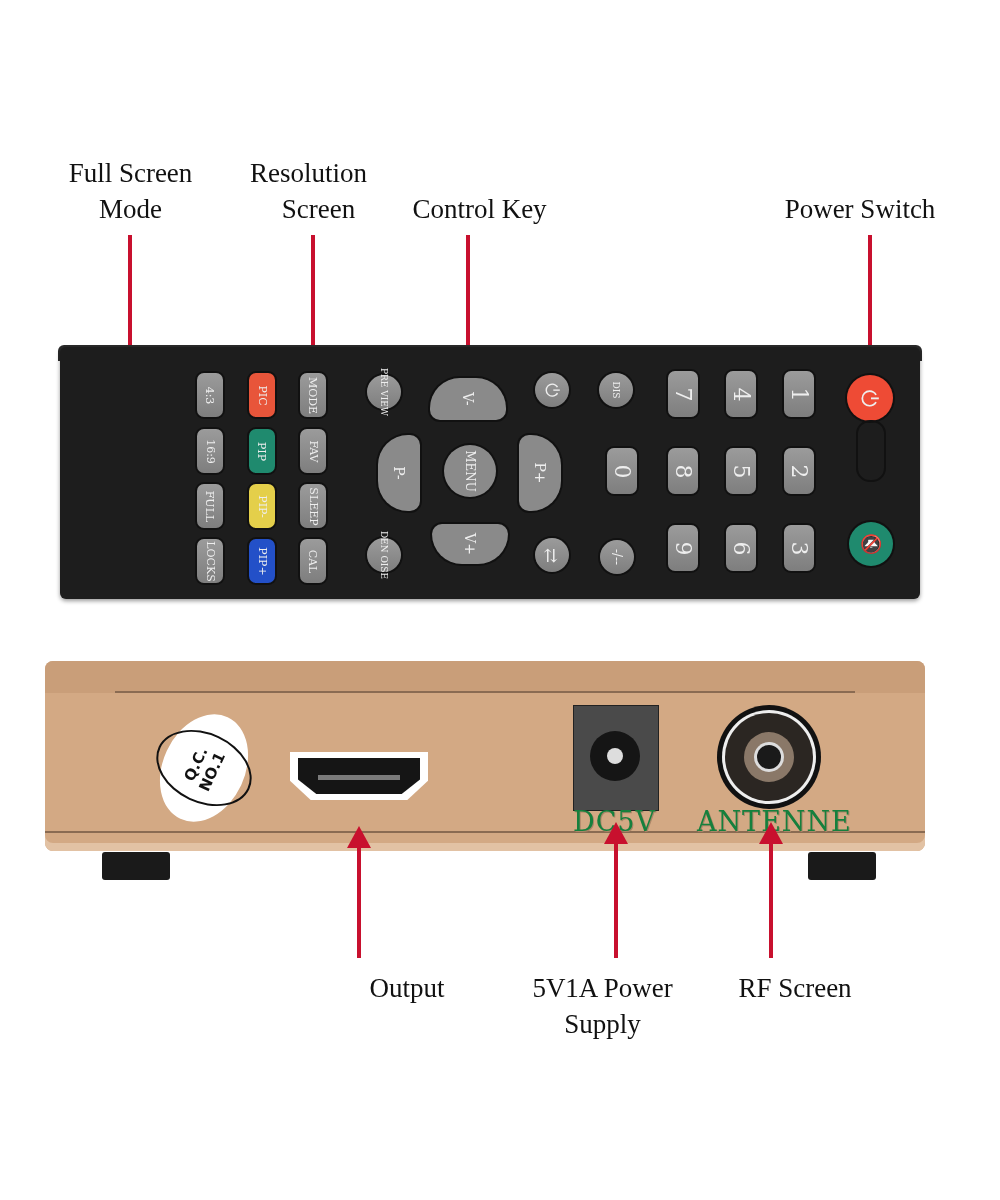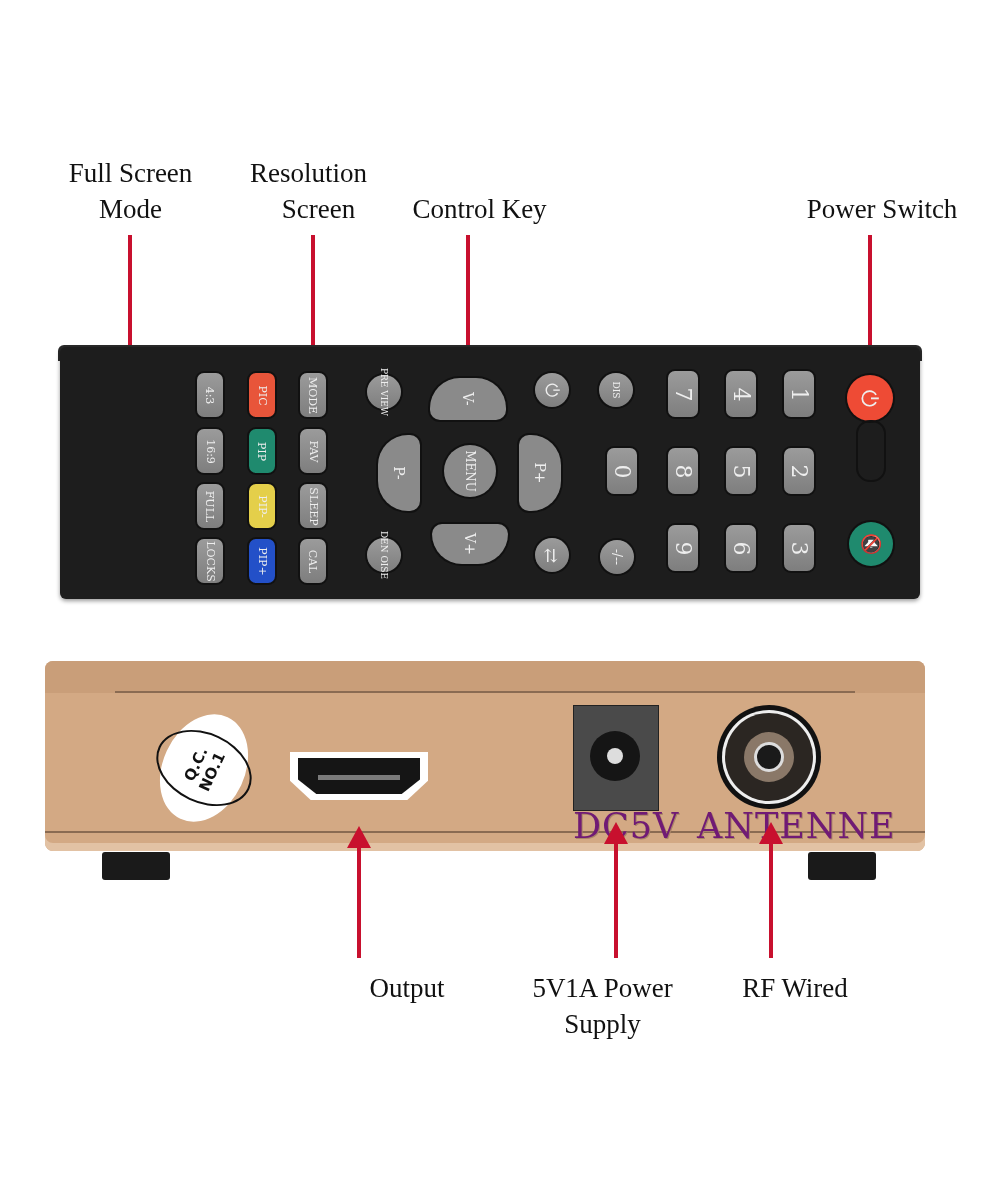--- a/index.html
+++ b/index.html
@@ -40,35 +40,35 @@
   .hdmi { position:absolute; left:290px; top:752px; width:138px; height:48px; background:#fff; clip-path:polygon(0 0,100% 0,100% 60%,85% 100%,15% 100%,0 60%); }
   .hdmi-in { position:absolute; left:298px; top:758px; width:122px; height:36px; background:#151515; clip-path:polygon(0 0,100% 0,100% 60%,85% 100%,15% 100%,0 60%); }
   .hdmi-pins { position:absolute; left:318px; top:775px; width:82px; height:5px; background:#7a7a7a; }
   .dc { position:absolute; left:573px; top:705px; width:84px; height:104px; background:#4a4a4a; border:1px solid #222; }
   .dc-hole { position:absolute; left:590px; top:731px; width:50px; height:50px; border-radius:50%; background:#151515; }
   .dc-pin { position:absolute; left:607px; top:748px; width:16px; height:16px; border-radius:50%; background:#ddd; }
   .ant-outer { position:absolute; left:717px; top:705px; width:104px; height:104px; border-radius:50%; background:#111; }
   .ant-ring { position:absolute; left:725px; top:713px; width:88px; height:88px; border-radius:50%; background:#2b2622; box-shadow:0 0 0 3px #eee; }
   .ant-mid { position:absolute; left:744px; top:732px; width:50px; height:50px; border-radius:50%; background:#8a7868; }
   .ant-core { position:absolute; left:757px; top:745px; width:24px; height:24px; border-radius:50%; background:#1a1a1a; box-shadow:0 0 0 3px #ddd; }
-  .emboss { position:absolute; font-family:"DejaVu Serif",serif; font-size:35px; color:#701a75; letter-spacing:1px; text-shadow:1px 1px 0 #a98567; }
+  .emboss { position:absolute; font-family:"DejaVu Serif",serif; font-size:27px; color:#15803d; letter-spacing:1px; text-shadow:1px 1px 0 #a98567; }
 </style>
 </head>
 <body>
 
 <div class="label" style="left:58px;top:155px;width:145px;">
   <div>Full Screen</div>
   <div>Mode</div>
 </div>
 <div class="label" style="left:236px;top:155px;width:145px;">
   <div>Resolution</div>
   <div style="padding-left:20px;">Screen</div>
 </div>
 <div class="label" style="left:392px;top:191px;width:175px;">Control Key</div>
-<div class="label" style="left:792px;top:191px;width:180px;text-align:center;">Power Switch</div>
+<div class="label" style="left:770px;top:191px;width:180px;text-align:center;">Power Switch</div>
 
 <div class="arrow" style="left:128px;top:235px;height:273px;"></div>
 <div class="hline" style="left:128px;top:504px;width:60px;"></div>
 <div class="arrowhead ah-left" style="left:178px;top:494px;transform:rotate(180deg);"></div>
 
 <div class="arrow" style="left:311px;top:235px;height:122px;"></div>
 <div class="arrowhead ah-down" style="left:301px;top:350px;"></div>
 
 <div class="arrow" style="left:466px;top:235px;height:200px;"></div>
 <div class="arrowhead ah-down" style="left:456px;top:430px;"></div>
@@ -227,14 +227,14 @@
 <div class="arrow" style="left:614px;top:842px;height:116px;"></div>
 <div class="arrowhead ah-up" style="left:759px;top:822px;"></div>
 <div class="arrow" style="left:769px;top:842px;height:116px;"></div>
 
 <div class="label" style="left:352px;top:970px;width:110px;">Output</div>
 <div class="label" style="left:515px;top:970px;width:175px;">
   <div>5V1A Power</div>
   <div>Supply</div>
 </div>
 <div class="label" style="left:705px;top:970px;width:180px;">
-  <div>RF Wired</div>
+  <div>RF Screen</div>
 </div>
 
 </body></html>

